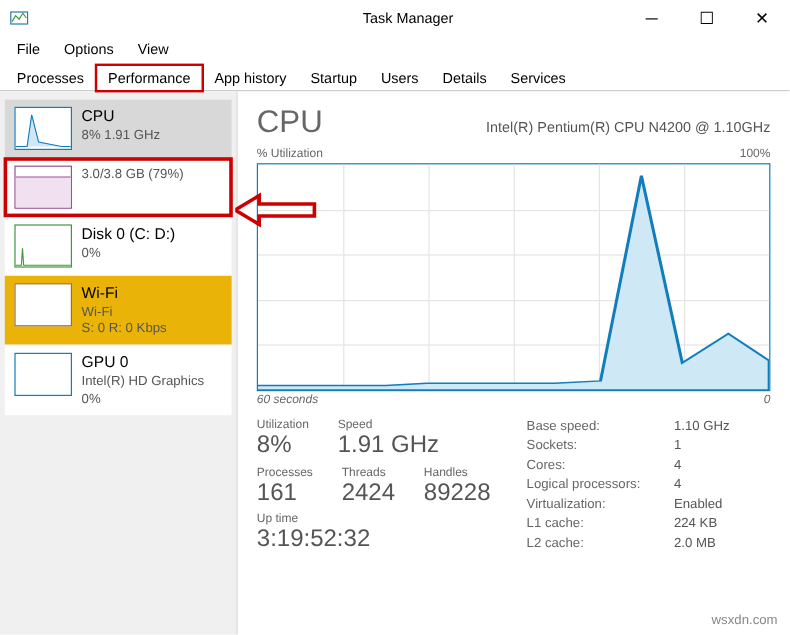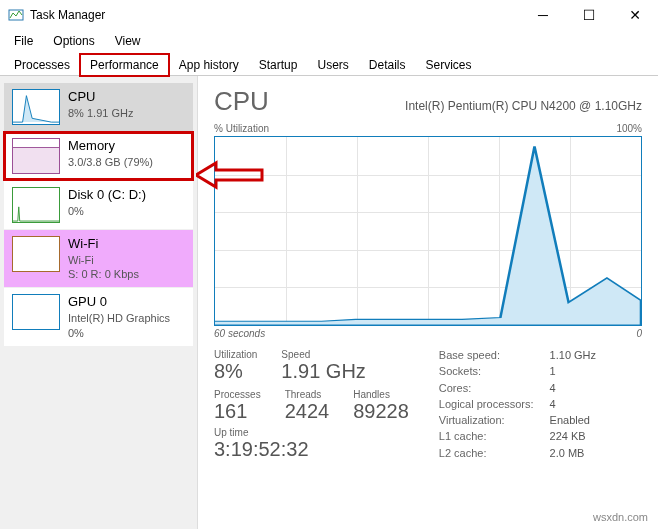--- a/index.html
+++ b/index.html
@@ -1,17 +1,17 @@
 <!DOCTYPE html>
 <html><head>
   <meta charset="utf-8">
   <style>
     * { box-sizing: border-box; margin: 0; padding: 0; font-family: "Segoe UI", sans-serif; }
     body { width: 658px; height: 529px; background: #fff; font-size: 12px; color: #000; overflow: hidden; position: relative; }
-    .titlebar { display: flex; align-items: center; height: 30px; padding: 0 8px; }
+    .titlebar { display: flex; align-items: center; height: 30px; padding: 0 8px; text-align: center; }
     .titlebar .icon { width: 16px; height: 16px; margin-right: 6px; }
     .titlebar .title { font-size: 12px; flex: 1; }
     .window-controls { position: absolute; right: 0; top: 0; display: flex; }
     .window-controls div { width: 46px; height: 30px; display: flex; align-items: center; justify-content: center; font-size: 14px; }
     .menubar { display: flex; padding: 2px 4px; height: 22px; }
     .menubar div { padding: 2px 10px; font-size: 12px; }
     .tabs { display: flex; border-bottom: 1px solid #ccc; padding-left: 4px; height: 24px; align-items: flex-end; }
     .tab { padding: 3px 9px; font-size: 12px; border: 1px solid transparent; border-bottom: none; position: relative; }
     .tab.active { border: 1px solid #ccc; border-bottom: 1px solid #fff; background: #fff; margin-bottom: -1px; }
     .tab.highlight { outline: 2px solid #c00; outline-offset: -1px; }
@@ -29,21 +29,21 @@
     .main-header h1 { font-size: 26px; font-weight: 400; color: #666; flex: 0 0 auto; margin-right: 20px; }
     .main-header .model { font-size: 12px; color: #555; text-align: right; flex: 1; }
     .chart-labels { display: flex; justify-content: space-between; font-size: 10px; color: #666; margin-bottom: 2px; }
     .chart { border: 1px solid #117dbb; height: 190px; position: relative; background: #fff; }
     .grid-h, .grid-v { position: absolute; background: #e4e4e4; }
     .chart-time { font-size: 10px; color: #666; margin-top: 2px; display: flex; justify-content: space-between; font-style: italic; }
     .stats { display: flex; margin-top: 10px; gap: 30px; }
     .stat-block .label { font-size: 10px; color: #666; }
     .stat-block .value { font-size: 20px; color: #555; font-weight: 400; }
     .stat-block.small .value { font-size: 20px; }
-    .stats-right { display: grid; grid-template-columns: auto auto; gap: 2px 16px; font-size: 11px; color: #555; }
+    .stats-right { display: grid; grid-template-columns: auto auto; gap: 2px 28px; font-size: 11px; color: #555; }
     .stats-right .k { color: #666; }
     .uptime-row { margin-top: 4px; }
     .arrow { position: absolute; left: 196px; top: 160px; z-index: 10; }
     .watermark { position: absolute; right: 10px; bottom: 6px; font-size: 11px; color: #888; font-family: sans-serif; }
     svg.spark { position: absolute; top: 0; left: 0; width: 100%; height: 100%; }
   </style>
 </head>
 <body>
 
 <div class="titlebar">
@@ -94,38 +94,37 @@
     </div>
 
     <div class="side-item highlight" style="background:#fff">
       <div class="thumb" style="border-color:#9b4f96">
         <svg class="spark" viewBox="0 0 48 36" preserveAspectRatio="none">
             <rect x="0" y="9" width="48" height="27" fill="#f1e0f0" stroke="none"></rect>
             <line x1="0" y1="9" x2="48" y2="9" stroke="#9b4f96"></line>
           </svg>
       </div>
       <div class="side-text">
-        <span class="side-title">Memory</span>
         <span class="side-sub">3.0/3.8 GB (79%)</span>
       </div>
     </div>
 
     <div class="side-item" style="background:#fff">
       <div class="thumb" style="border-color:#3a9b3a">
         <svg class="spark" viewBox="0 0 48 36" preserveAspectRatio="none">
             <polyline points="0,35 5,35 6,20 7,35 48,35" fill="none" stroke="#3a9b3a"></polyline>
           </svg>
       </div>
       <div class="side-text">
         <span class="side-title">Disk 0 (C: D:)</span>
         <span class="side-sub">0%</span>
       </div>
     </div>
 
-    <div class="side-item" style="background:#f0abfc">
+    <div class="side-item" style="background:#eab308">
       <div class="thumb" style="border-color:#a66a2d"></div>
       <div class="side-text">
         <span class="side-title">Wi-Fi</span>
         <span class="side-sub">Wi-Fi</span>
         <span class="side-sub">S: 0 R: 0 Kbps</span>
       </div>
     </div>
 
     <div class="side-item" style="background:#fff">
       <div class="thumb" style="border-color:#117dbb"></div>

